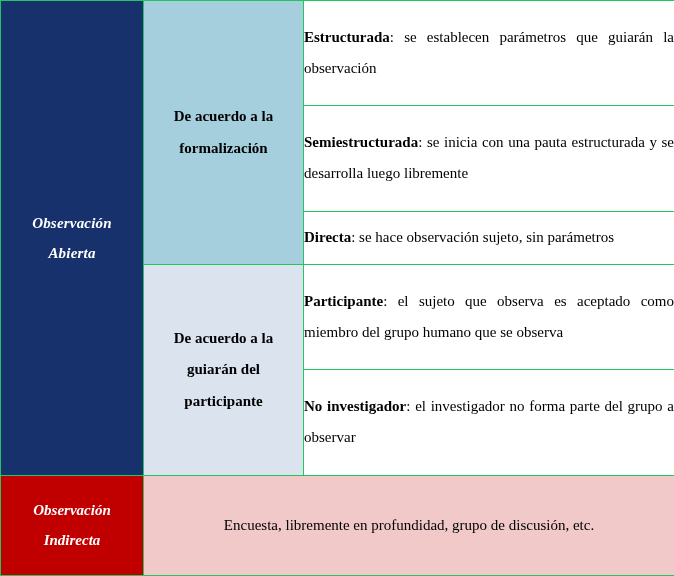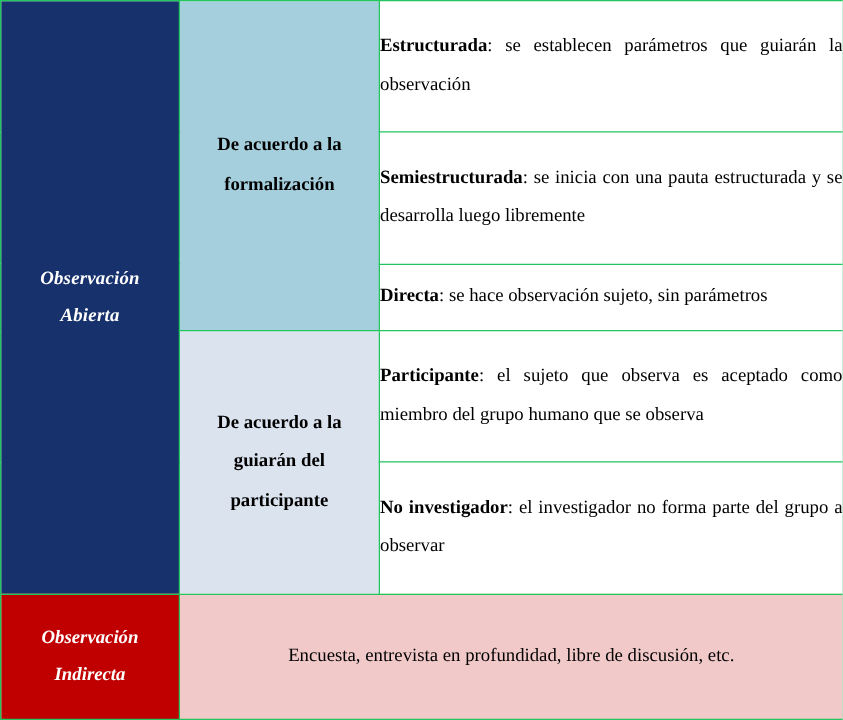--- a/index.html
+++ b/index.html
@@ -134,17 +134,17 @@
       <tr>
         <td class="desc-cell">
           <span class="term">No investigador</span><span>: el investigador no forma parte del grupo a observar</span>
         </td>
       </tr>
       <tr>
         <td class="cat-cell-indirect">
           <span class="cat-line">Observación</span>
           <span class="cat-line">Indirecta</span>
         </td>
-        <td class="indirect-desc" colspan="2">Encuesta, entrevista en profundidad, libre de discusión, etc.</td>
+        <td class="indirect-desc" colspan="2">Encuesta, libremente en profundidad, grupo de discusión, etc.</td>
       </tr>
     </tbody>
   </table>
 </div>
 
 </body></html>

